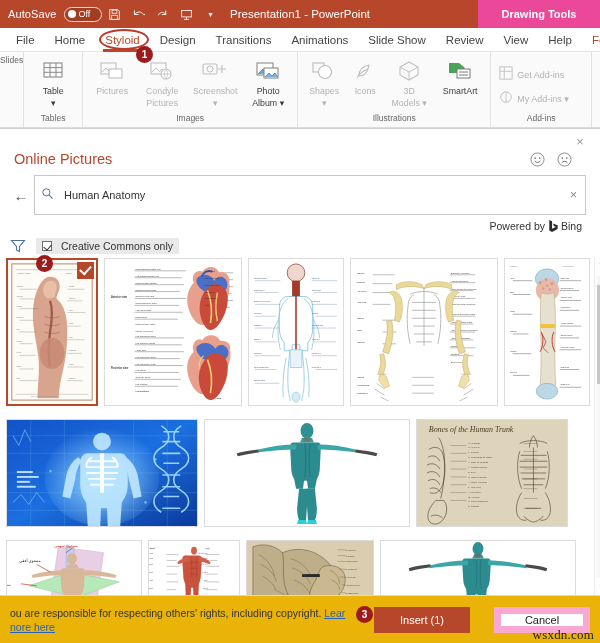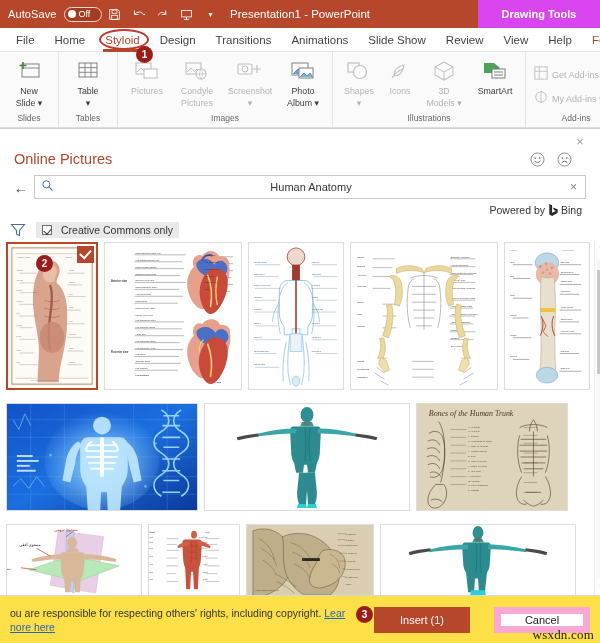--- a/index.html
+++ b/index.html
@@ -35,21 +35,21 @@
     display: flex; align-items: center; justify-content: center;
     color: #fff; font-size: 13px; opacity: .95;
   }
   .qat-icon svg { display: block; }
   .title-center {
     position: absolute; left: 0; right: 0; text-align: center;
     font-size: 11.5px; color: #ffffff; pointer-events: none;
   }
   .drawing-tools {
     position: absolute; right: 0; top: 0; height: 28px;
-    width: 122px; background: #d946ef;
+    width: 122px; background: #ec4899;
     display: flex; align-items: center; justify-content: center;
     font-size: 11px; font-weight: bold; color: #fff;
   }
 
   
   .tabbar {
     height: 24px; background: #ffffff;
     display: flex; align-items: center;
     padding-left: 6px; position: relative;
     border-bottom: 1px solid #e6e6e6;
@@ -121,22 +121,22 @@
   .dlg-title { font-size: 14.5px; color: #b7472a; }
   .dlg-face { margin-left: auto; display: flex; gap: 12px; padding-right: 14px; }
   .face { width: 15px; height: 15px; }
 
   .searchrow { display: flex; align-items: center; padding: 8px 14px 0 8px; }
   .back-arrow {
     width: 26px; height: 24px; display: flex; align-items: center; justify-content: center;
     color: #555; font-size: 15px;
   }
   .searchbox {
-    flex: 1; height: 24px; border: 1px solid #c8c8c8; background: #fff;
-    display: flex; align-items: center; padding: 0 6px; gap: 10px; text-align: center;
+    flex: 1; height: 40px; border: 1px solid #c8c8c8; background: #fff;
+    display: flex; align-items: center; padding: 0 6px; gap: 10px;
   }
   .search-text { font-size: 11px; color: #333; flex: 1; }
   .search-clear { color: #8a8a8a; font-size: 12px; padding: 0 2px; }
 
   .powered {
     display: flex; justify-content: flex-end; align-items: center;
     gap: 3px; padding: 5px 18px 0 0;
     font-size: 10.5px; color: #333;
   }
   .bing-mark {
@@ -190,21 +190,21 @@
   }
   .vs-arrow { font-size: 9px; color: #6b6b6b; height: 14px; }
   .vs-track { flex: 1; width: 10px; background: #f6f6f6; position: relative; margin: 2px 0; }
   .vs-thumb {
     position: absolute; left: 0; right: 0; top: 3%; height: 33%;
     background: #c7c7c7;
   }
 
   
   .footer {
-    height: 48px; border-top: 1px solid #d9d9d9; background: #fde047;
+    height: 48px; border-top: 1px solid #d9d9d9; background: #eab308;
     display: flex; align-items: center; padding: 0 10px;
     position: relative;
   }
   .legal { font-size: 10.5px; color: #333; line-height: 14px; max-width: 340px; }
   .legal a { color: #2a62b6; text-decoration: underline; }
   .btn {
     height: 26px; min-width: 96px; font-size: 11px;
     display: flex; align-items: center; justify-content: center;
     border: 1px solid #b7472a; background: #b7472a; color: #fff;
     margin-left: 24px;
@@ -281,33 +281,20 @@
   <div class="tab">Review</div>
   <div class="tab">View</div>
   <div class="tab">Help</div>
   <div class="tab format">Format</div>
   <div class="tab-ellipse"></div>
 </div>
 
 <div class="ribbon">
 
   <div class="rgroup">
-    <div class="rgroup-items">
-      <div class="ritem">
-        <span class="ritem-ico">
-          <svg width="24" height="22" viewBox="0 0 24 22">
-              <rect x="5" y="4" width="17" height="13" fill="none" stroke="#8a8a8a" stroke-width="1.1"></rect>
-              <path d="M5 8h17" stroke="#8a8a8a" stroke-width="1"></path>
-              <path d="M3 2v7M-.5 5.5h7" stroke="#3c8a3c" stroke-width="1.6" transform="translate(3,0)"></path>
-            </svg>
-        </span>
-        <span class="ritem-txt">New</span>
-        <span class="ritem-txt">Slide ▾</span>
-      </div>
-    </div>
     <div class="rgroup-label">Slides</div>
   </div>
 
   <div class="rgroup">
     <div class="rgroup-items">
       <div class="ritem">
         <span class="ritem-ico">
           <svg width="24" height="22" viewBox="0 0 24 22">
               <rect x="3" y="3" width="18" height="14" fill="none" stroke="#8a8a8a" stroke-width="1.1"></rect>
               <path d="M3 7.6h18M3 12.3h18M9 3v14M15 3v14" stroke="#8a8a8a" stroke-width="1"></path>

